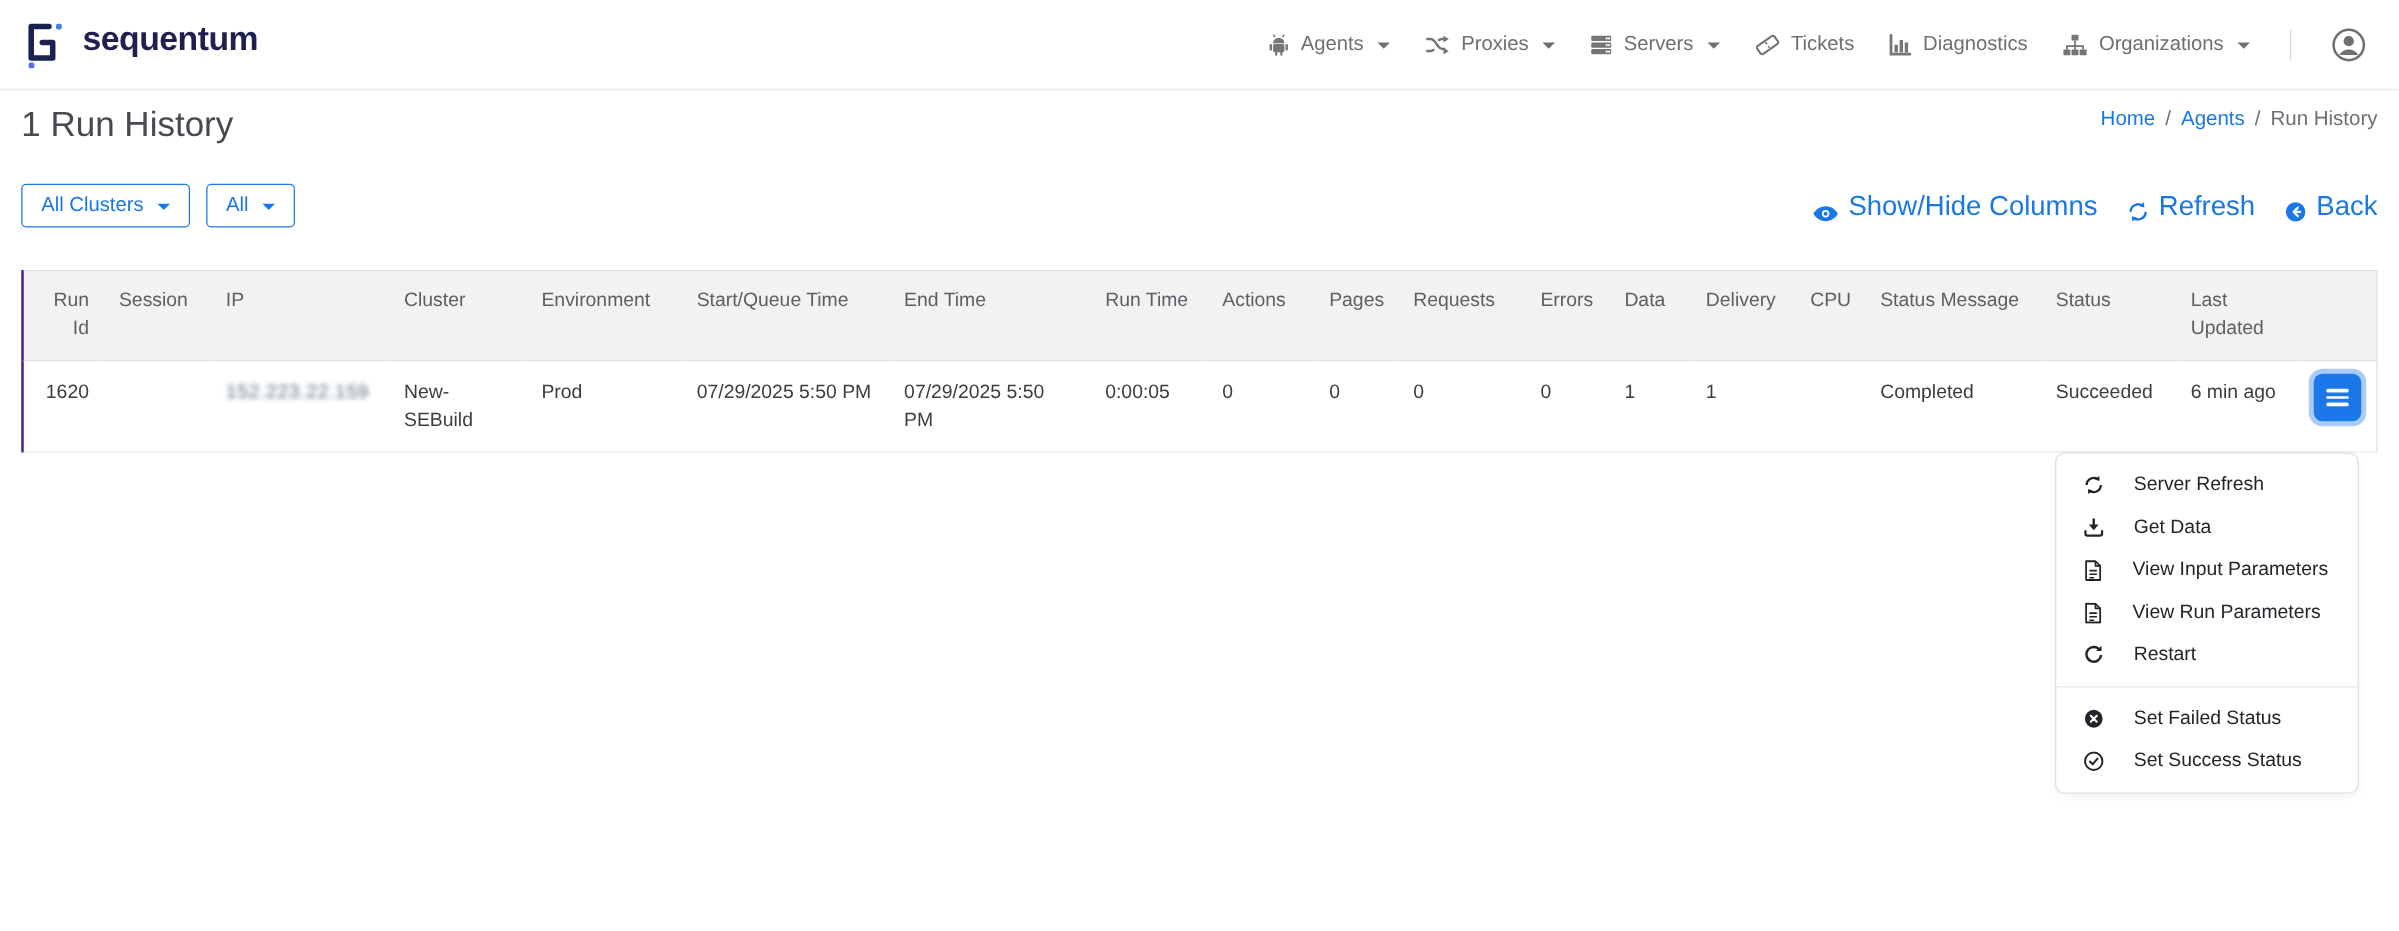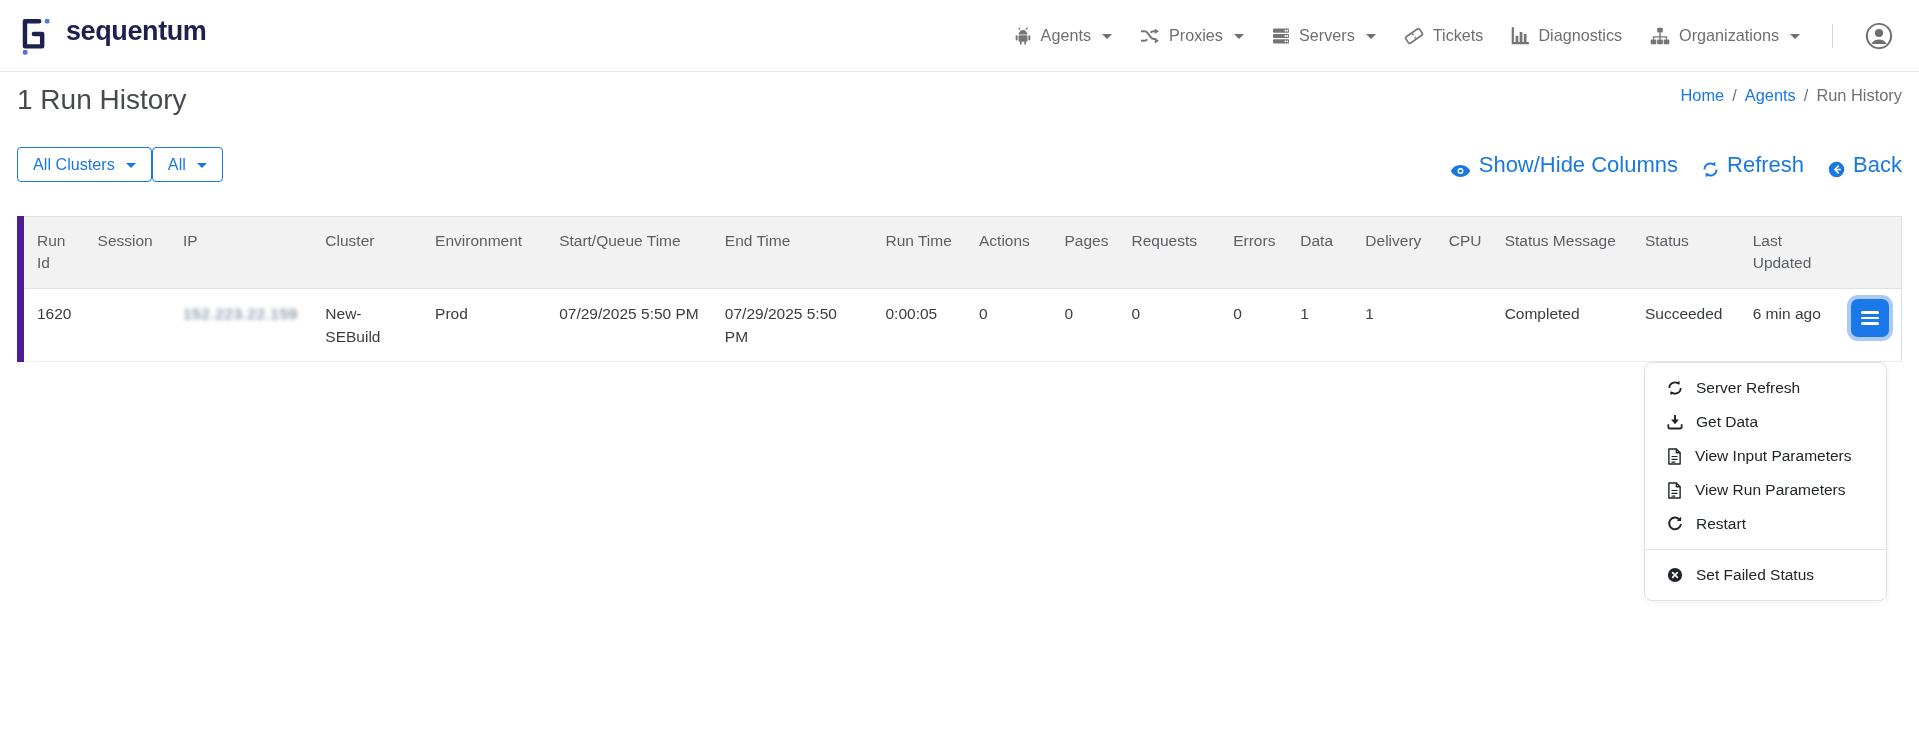--- a/index.html
+++ b/index.html
@@ -29,38 +29,38 @@
   .page { padding:0 17px; position:relative; }
   .head-row { position:relative; margin-top:12px; height:36px; }
   .page-title { font-size:28px; font-weight:400; color:#46494f; }
   .breadcrumb { position:absolute; right:0; top:2px; display:flex; align-items:center; gap:8px; font-size:16.4px; }
   .breadcrumb a { color:#1a78e4; text-decoration:none; cursor:pointer; }
   .crumb-sep { color:#6b7075; }
   .crumb-current { color:#6b7075; }
 
   
   .toolbar { margin-top:27px; display:flex; justify-content:space-between; align-items:center; }
-  .filter-group { display:flex; }
+  .filter-group { display:flex; gap:13px; }
   .btn-outline {
     font-family:inherit; font-size:16.2px; color:#1a78e4; background:#fff;
     border:1px solid #1a78e4; border-radius:4px; padding:7px 15px;
     display:flex; align-items:center; gap:9px; cursor:pointer;
   }
   .action-links { display:flex; align-items:center; gap:24px; }
   .action-link { display:flex; align-items:flex-end; gap:8px; color:#1a78e4; font-size:22px; text-decoration:none; cursor:pointer; }
 
   
   .grid-wrap { margin-top:34px; }
   table.grid { width:100%; border-collapse:collapse; table-layout:fixed; }
   table.grid thead th {
     background:#f2f2f2; text-align:left; font-weight:400; font-size:15.5px; color:#5b5f63;
     padding:13px 12px; line-height:1.45; vertical-align:top;
     border-top:1px solid #dee2e6; border-bottom:1px solid #dee2e6;
   }
-  table.grid th:first-child, table.grid td:first-child { border-left:7px solid #4c1d95; padding-left:13px; }
+  table.grid th:first-child, table.grid td:first-child { border-left:2px solid #4c1d95; padding-left:13px;text-align:right; }
   table.grid th:last-child,  table.grid td:last-child  { border-right:1px solid #dee2e6; }
   table.grid td {
     font-size:15.5px; color:#3a3d40; padding:13px 12px; line-height:1.5;
     vertical-align:top; border-bottom:1px solid #e9ecef; background:#fff;
   }
   .cell-status-success { color:#28a745; }
   .redacted { filter:blur(2.1px); color:#5f7184; letter-spacing:0.5px; }
 
   
   .row-menu-btn {
@@ -70,21 +70,21 @@
   }
   .row-menu-btn .bar { width:18px; height:2.6px; background:#fff; border-radius:2px; }
 
   
   .dropdown {
     position:absolute; left:1644px; top:362px; width:243px; background:#fff;
     border:1px solid #e0e0e0; border-radius:8px; padding:8px 0; z-index:20;
     box-shadow:0 2px 8px rgba(0,0,0,0.05);
   }
   .dd-item {
-    display:flex; align-items:center; gap:13px; height:34px; padding:0 8px 0 22px;
+    display:flex; align-items:center; gap:24px; height:34px; padding:0 8px 0 22px;
     font-size:15.5px; color:#212529; cursor:pointer; white-space:nowrap;
   }
   .dd-item svg { flex:0 0 auto; color:#212529; }
   .dd-divider { border-top:1px solid #e7e7e7; margin:8px 0; }
   .dd-highlight { border:3px solid #dd1d1d; margin:0 -5px; padding:0 2px; background:#fff; }
 
   svg { display:block; }
 </style>
 </head>
 <body>
@@ -395,16 +395,25 @@
     <div class="dd-item">
       <span>
         <svg width="16" height="16" viewBox="0 0 18 18" fill="currentColor">
           <circle cx="9" cy="9" r="8"></circle>
           <path d="M6.3 6.3l5.4 5.4M11.7 6.3l-5.4 5.4" stroke="#fff" stroke-width="1.8" stroke-linecap="round"></path>
         </svg>
       </span>
       <span>Set Failed Status</span>
     </div>
 
+    <div class="dd-item">
+      <span>
+        <svg width="16" height="16" viewBox="0 0 18 18" fill="none">
+          <circle cx="9" cy="9" r="7.8" stroke="currentColor" stroke-width="1.8"></circle>
+          <path d="M5.5 9.3 8 11.7l4.4-5" stroke="currentColor" stroke-width="1.8" stroke-linecap="round" stroke-linejoin="round"></path>
+        </svg>
+      </span>
+      <span>Set Success Status</span>
+    </div>
 
 
   </div>
 </div>
 
 </body></html>

